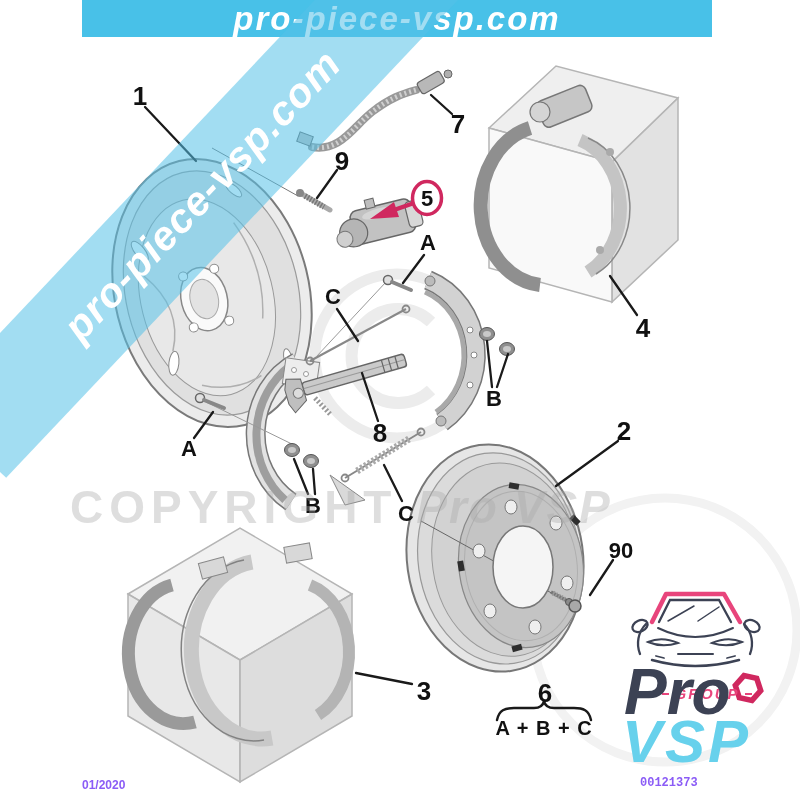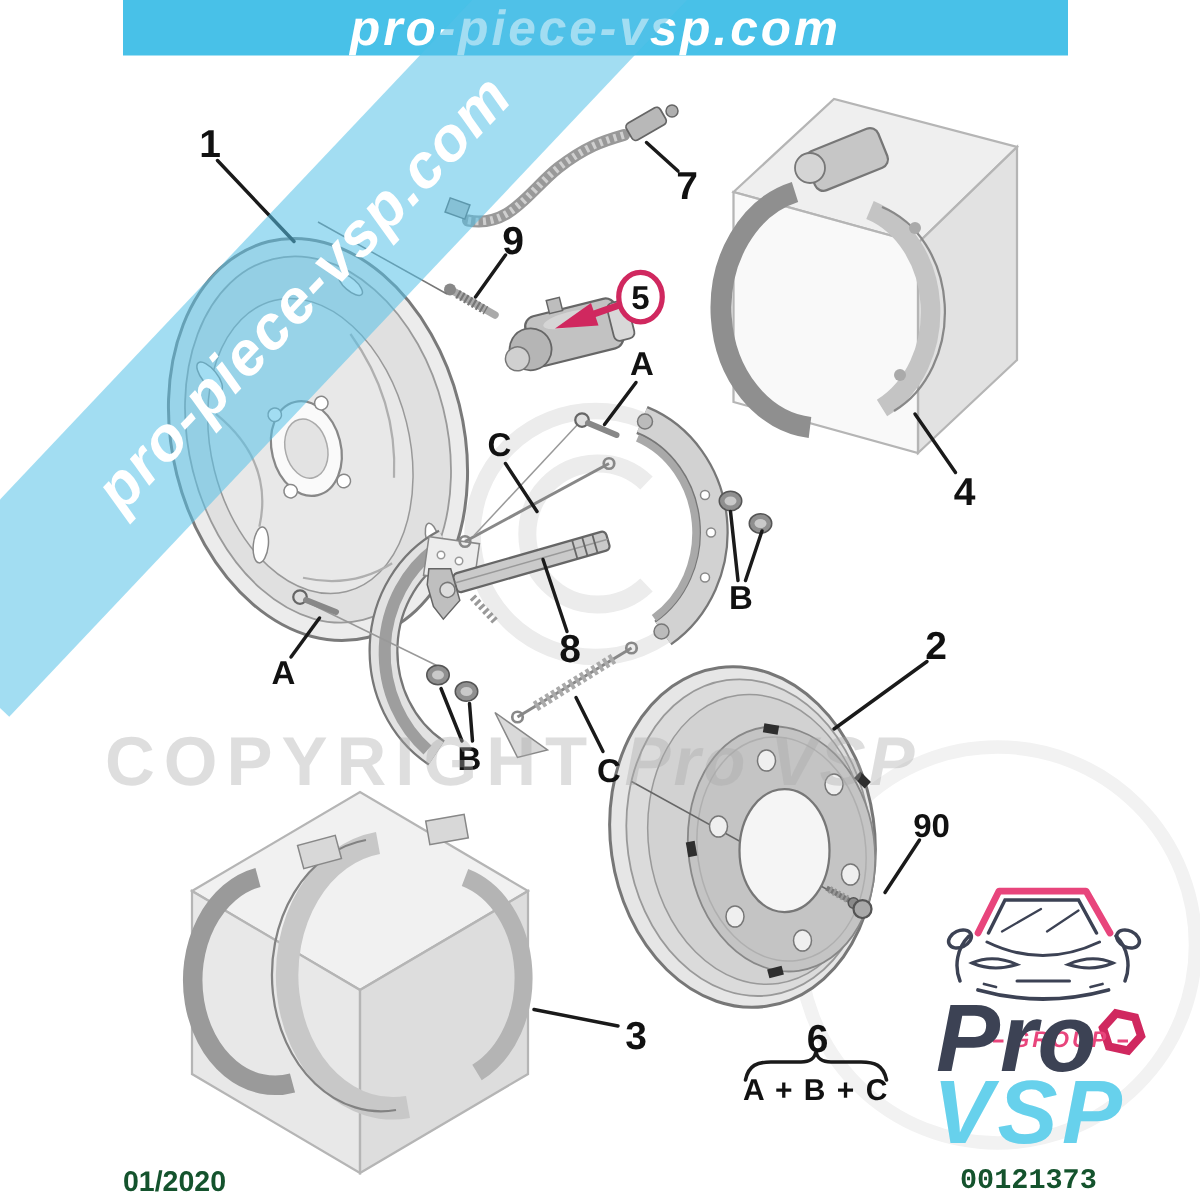--- a/index.html
+++ b/index.html
@@ -20,21 +20,21 @@
                 color:rgba(168,168,168,0.38);font-size:46px;font-weight:bold;letter-spacing:6px;}
   #copyright-wm .brand{font-style:italic;letter-spacing:2px;}
   
   #diagram{position:absolute;left:0;top:0;z-index:1;}
   .lbl{position:absolute;transform:translate(-50%,-50%);color:#111;font-weight:bold;
        font-size:26px;z-index:2;white-space:nowrap;}
   .lbl.small{font-size:22px;}
   .lbl.formula{font-size:20px;letter-spacing:1px;text-align:center;}
   #lbl-5{font-size:22px;z-index:6;}
   
-  .footer-txt{position:absolute;color:#14532d;font-weight:bold;font-size:19px;z-index:2;}
+  .footer-txt{position:absolute;color:#8b5cf6;font-weight:bold;font-size:12px;z-index:2;}
   #date-txt{left:82px;top:778px;}
   #ref-txt{left:640px;top:776px;font-family:Liberation Mono, monospace;}
   
   #logo{position:absolute;left:600px;top:560px;width:200px;height:240px;z-index:2;}
   #logo-svg{position:absolute;left:0;top:0;}
   #logo-group-row{position:absolute;left:62px;top:112px;width:90px;display:flex;
                   align-items:center;justify-content:center;gap:5px;}
   #logo-group-row .dash{width:13px;height:0;border-top:2.5px solid #E8457C;}
   #logo-group-row span{color:#E8457C;font-size:15px;font-weight:bold;font-style:italic;letter-spacing:2px;margin-top:13px;}
   #logo-pro{position:absolute;left:24px;top:100px;color:#3C4254;font-size:64px;

